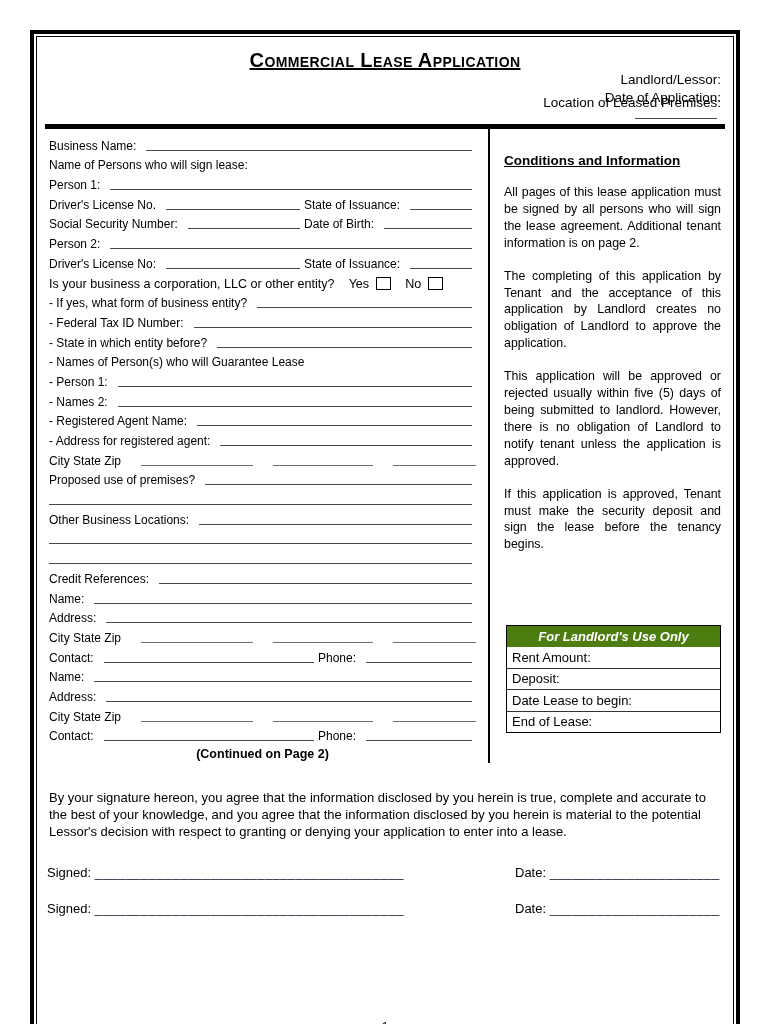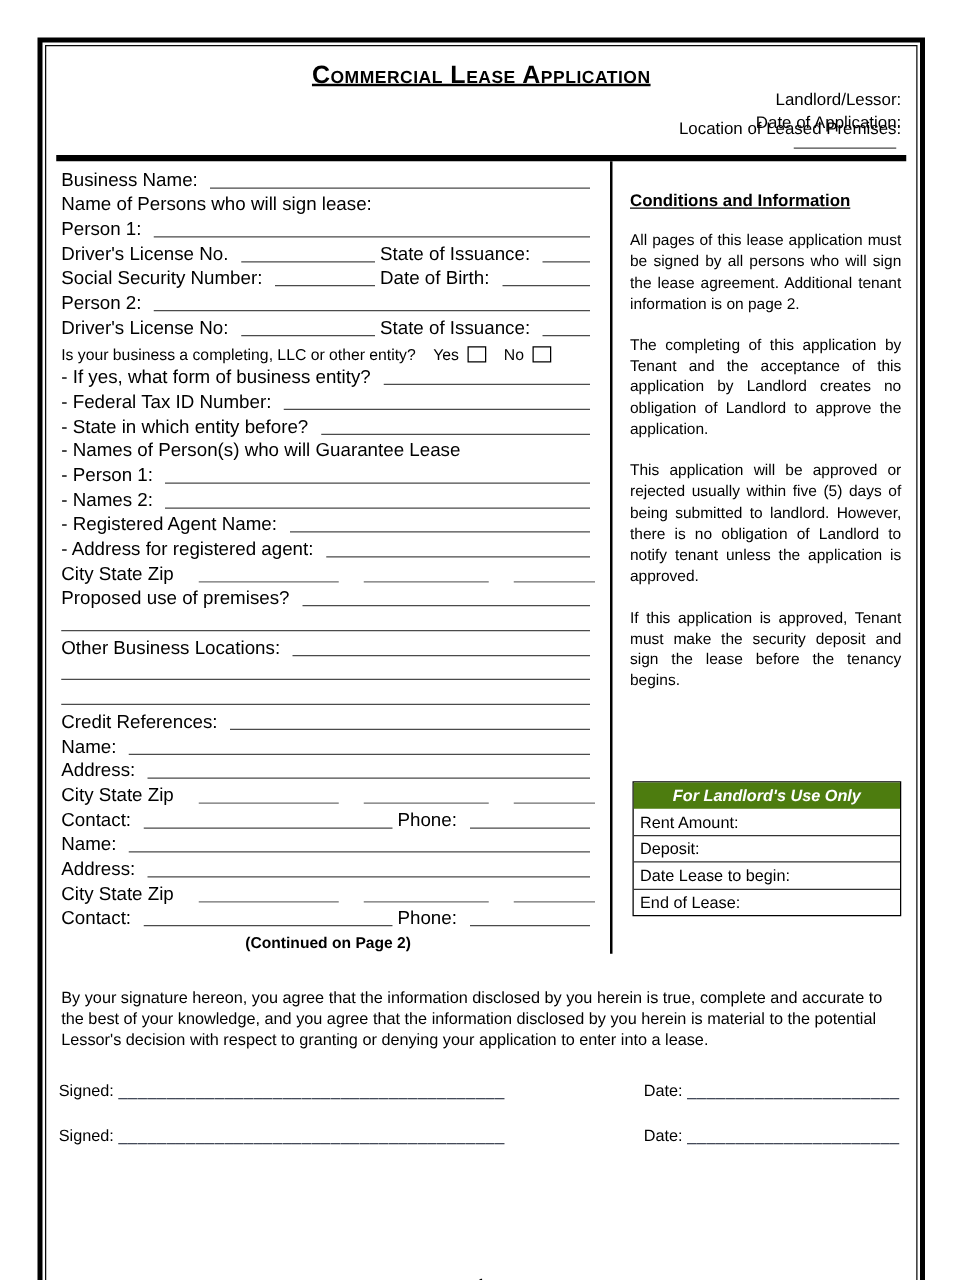--- a/index.html
+++ b/index.html
@@ -16,21 +16,21 @@
   .hrow { display:flex; align-items:flex-end; font-size:13.5px; height:23px; padding:0 6px;flex-direction:column; }
   .ln { border-bottom:1.4px solid #4a4a4a; flex:1; margin:0 4px 2px 10px; height:14px; }
   .ln.fixed { flex:none; }
   .thickbar { height:5px; background:#000; margin:6px 2px 0 2px; }
 
   
   .main { display:flex; align-items:stretch; }
   .leftcol { width:453px; border-right:2px solid #000; padding:4px 12px 0 6px; }
   .rightcol { flex:1; padding:0 6px 0 14px; }
 
-  .r { display:flex; align-items:flex-end; height:19.7px; font-size:15px;
+  .r { display:flex; align-items:flex-end; height:19.7px; font-size:12px;
     white-space:nowrap; }
   .r .lbl { flex:none; }
   .col2 { flex:none; width:172px; display:flex; align-items:flex-end; }
   .col2.phone { width:158px; }
   .seg { border-bottom:1.4px solid #6e6e6e; height:12px; margin-bottom:2px; }
   .cb { display:inline-block; width:15px; height:13px; border:1.6px solid #000;
     margin:0 0 1px 7px; background:#fff; }
   .yn { margin-left:14px; }
   .continued { text-align:center; font-weight:bold; font-size:12.5px; height:20px;
     padding-top:4px; }
@@ -116,21 +116,21 @@
     <div class="r">
       <span class="lbl">Driver's License No:</span>
       <span class="ln"></span>
       <span class="col2">
               <span class="lbl">State of Issuance:</span>
               <span class="ln"></span>
             </span>
     </div>
 
     <div class="r" style="font-size:12.6px">
-      <span class="lbl">Is your business a completing, LLC or other entity?</span>
+      <span class="lbl">Is your business a corporation, LLC or other entity?</span>
       <span class="lbl yn">Yes</span>
       <span class="cb"></span>
       <span class="lbl yn">No</span>
       <span class="cb"></span>
     </div>
 
     <div class="r">
             <span class="lbl">- If yes, what form of business entity?</span>
             <span class="ln"></span>
           </div>

